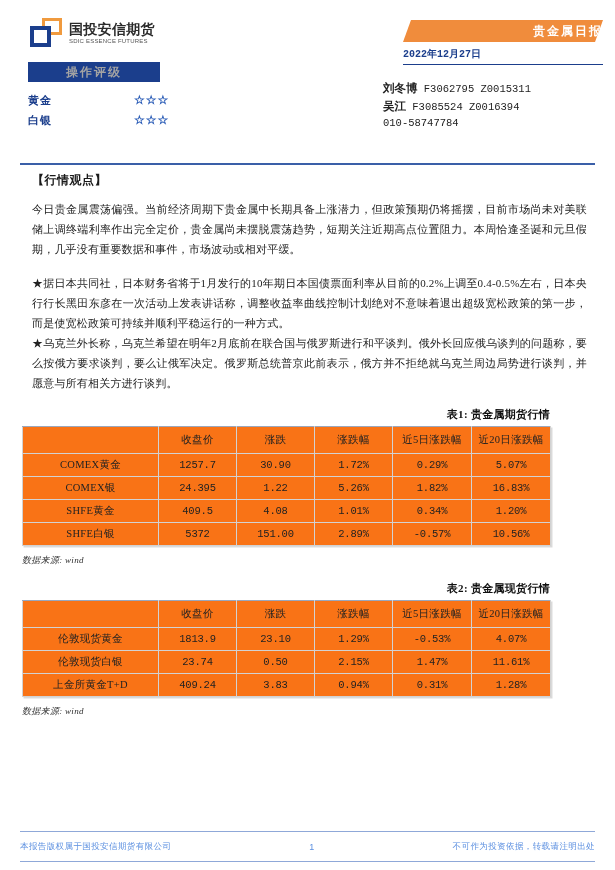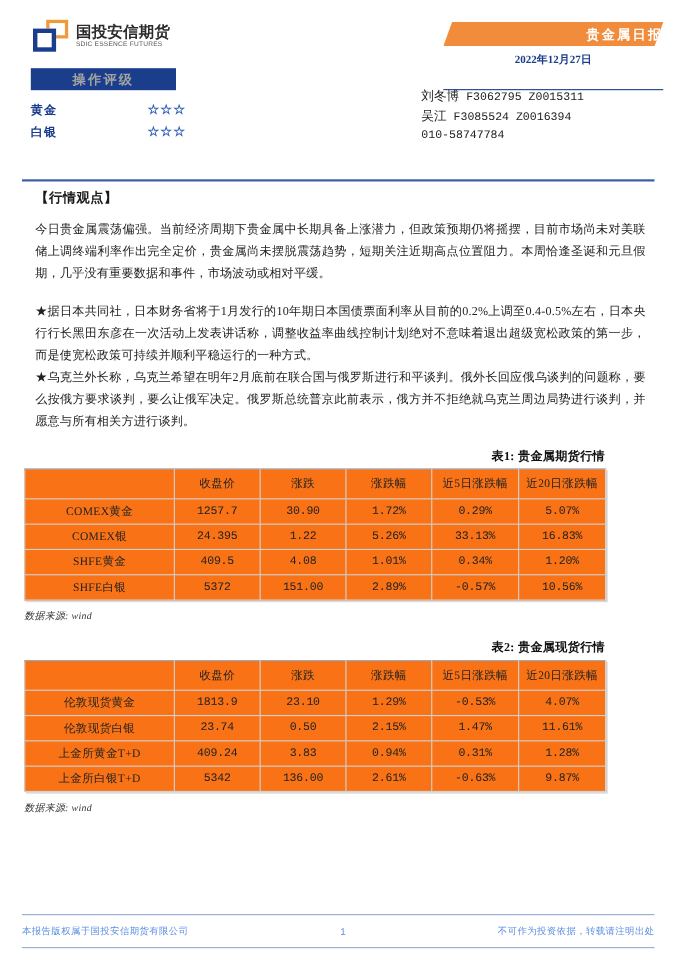--- a/index.html
+++ b/index.html
@@ -130,40 +130,39 @@
     text-align: right;
     line-height: 22px;
     letter-spacing: 2px;
     clip-path: polygon(4% 0%, 100% 0%, 96% 100%, 0% 100%);
   }
   .report-date {
     position: absolute;
     right: 12px;
     top: 47px;
     width: 200px;
-    text-align: center;
     font-size: 10px;
     font-weight: bold;
     color: #1B3E8C;
-    font-family: Liberation Serif, serif;
-    padding-bottom: 20px;
+    font-family: Liberation Mono, monospace;
+    padding-bottom: 3px;
     border-bottom: 1px solid #1B3E8C;
   }
   .contacts {
     position: absolute;
     left: 383px;
     top: 80px;
     font-size: 10.5px;
     line-height: 16.5px;
     color: #222;
     font-family: "Liberation Mono", monospace;
     letter-spacing: 0px;
   }
   .contacts .name {
-    font-weight: normal;
+    font-weight: bold;
     font-family: "Liberation Serif", serif;
     font-size: 11.5px;
     margin-top: 12px;
   }
   .header-rule {
     position: absolute;
     left: 20px;
     top: 163px;
     width: 575px;
     height: 2px;
@@ -375,21 +374,21 @@
               <td>30.90</td>
               <td>1.72%</td>
               <td>0.29%</td>
               <td>5.07%</td>
             </tr>
             <tr>
               <td>COMEX银</td>
               <td>24.395</td>
               <td>1.22</td>
               <td>5.26%</td>
-              <td>33.13%</td>
+              <td>1.82%</td>
               <td>16.83%</td>
             </tr>
             <tr>
               <td>SHFE黄金</td>
               <td>409.5</td>
               <td>4.08</td>
               <td>1.01%</td>
               <td>0.34%</td>
               <td>1.20%</td>
             </tr>
@@ -447,28 +446,20 @@
               <td>11.61%</td>
             </tr>
             <tr>
               <td>上金所黄金T+D</td>
               <td>409.24</td>
               <td>3.83</td>
               <td>0.94%</td>
               <td>0.31%</td>
               <td>1.28%</td>
             </tr>
-            <tr>
-              <td>上金所白银T+D</td>
-              <td>5342</td>
-              <td>136.00</td>
-              <td>2.61%</td>
-              <td>-0.63%</td>
-              <td>9.87%</td>
-            </tr>
           </tbody>
         </table>
       </div>
       <div class="source-note">数据来源: wind</div>
     </div>
 
   </div>
 
   <div class="footer-rule-top"></div>
   <div class="footer">

